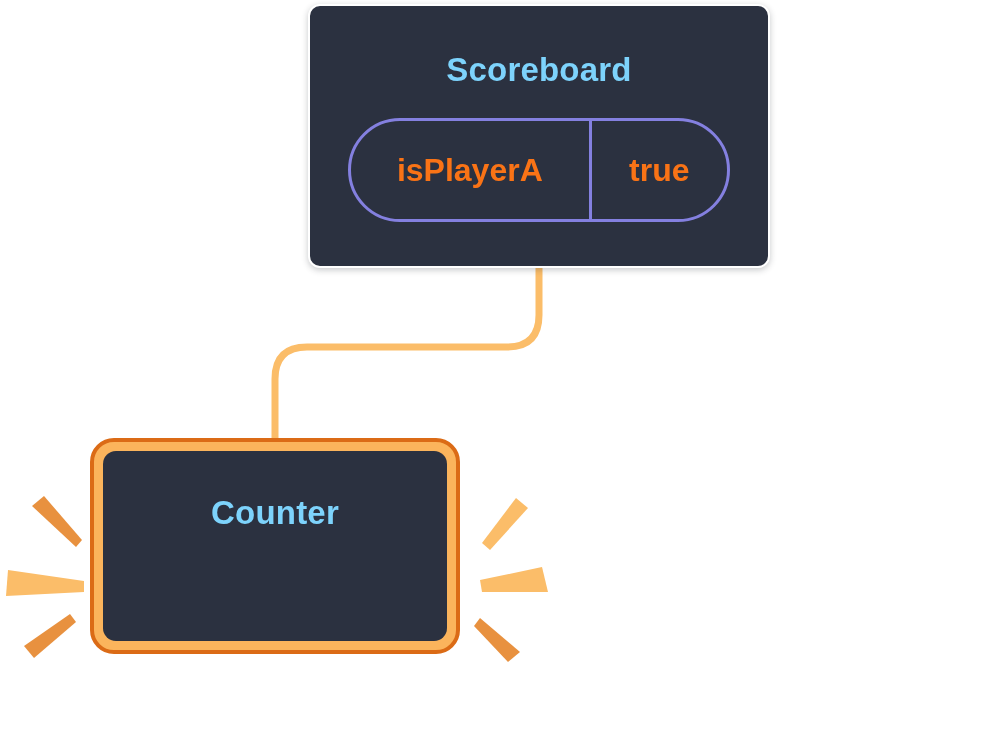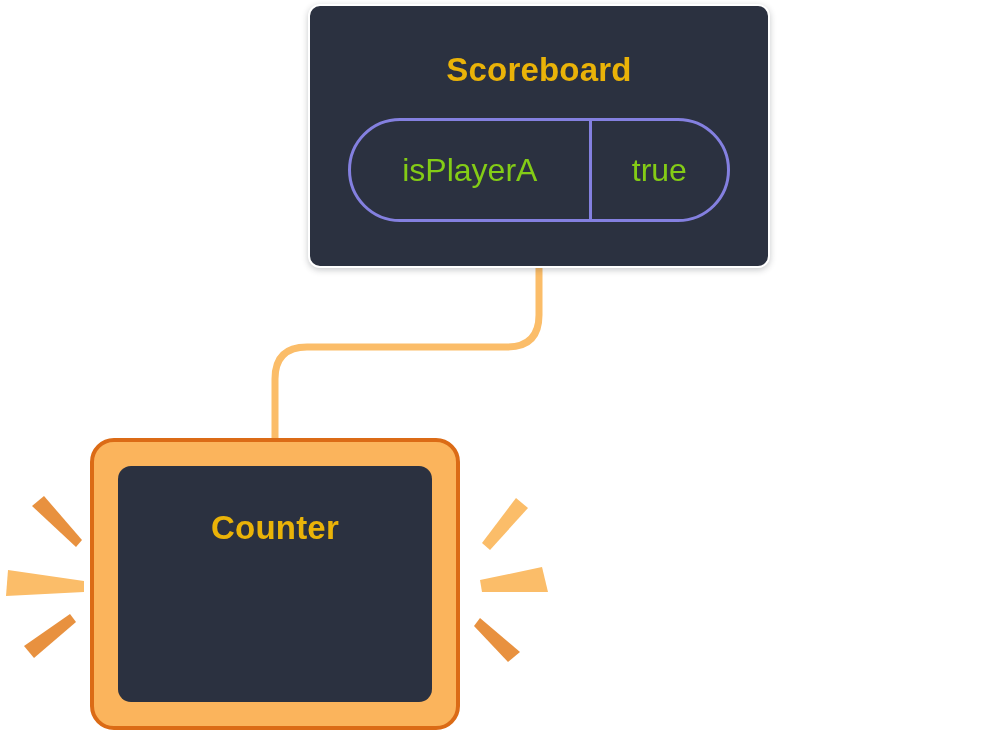--- a/index.html
+++ b/index.html
@@ -31,62 +31,62 @@
     border: 2px solid #ffffff;
     border-radius: 12px;
     box-shadow: 0 2px 6px rgba(35, 39, 47, 0.25);
     z-index: 2;
     display: flex;
     flex-direction: column;
     align-items: center;
     padding-top: 46px;
   }
   .node-title {
-    color: #eab308;
+    color: #7dd3fc;
     font-size: 33px;
     font-weight: 700;
     line-height: 36px;
     letter-spacing: 0.2px;
   }
   .state-pill {
     margin-top: 30px;
     width: 382px;
     height: 104px;
     border: 3px solid #8480E0;
     border-radius: 52px;
     display: flex;
     align-items: stretch;
     overflow: hidden;
   }
   .state-cell {
     display: flex;
     align-items: center;
     justify-content: center;
-    color: #84cc16;
+    color: #f97316;
     font-size: 32px;
-    font-weight: 400;
+    font-weight: 700;
     text-align: center;
   }
   .state-cell.name {
     flex: 0 0 64%;
     border-right: 3px solid #8480E0;
   }
   .state-cell.value {
     flex: 1 1 auto;
   }
 
   
   .node-child-outer {
     position: absolute;
     left: 90px; top: 438px;
-    width: 370px; height: 292px;
+    width: 370px; height: 216px;
     background: #FBB45C;
     border: 4px solid #DB6B16;
     border-radius: 24px;
-    padding: 24px;
+    padding: 9px;
     z-index: 2;
   }
   .node-child-inner {
     width: 100%; height: 100%;
     background: #2B3140;
     border-radius: 13px;
     display: flex;
     flex-direction: column;
     align-items: center;
     padding-top: 44px;

